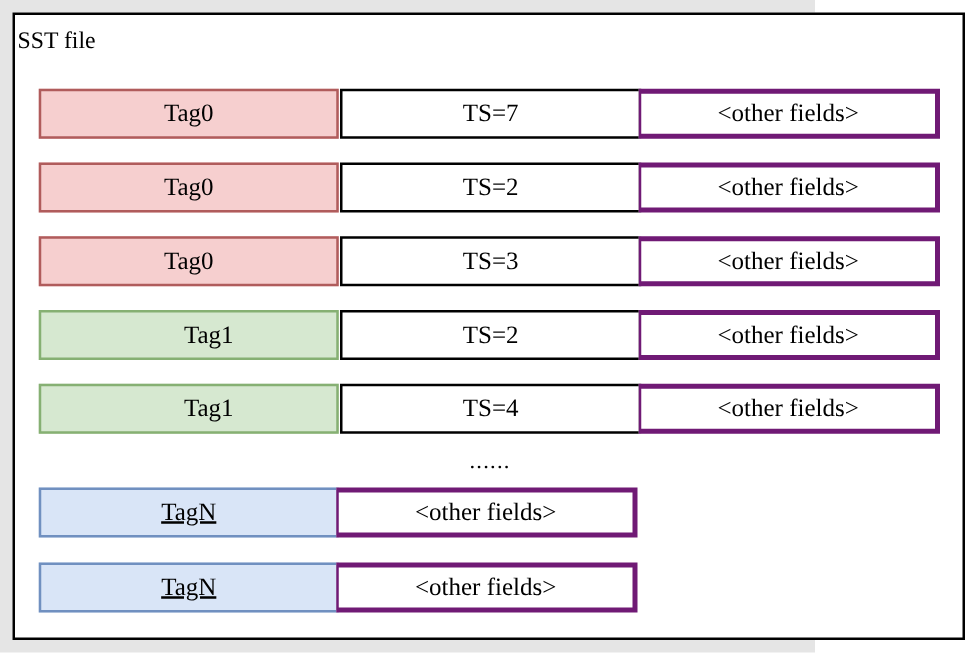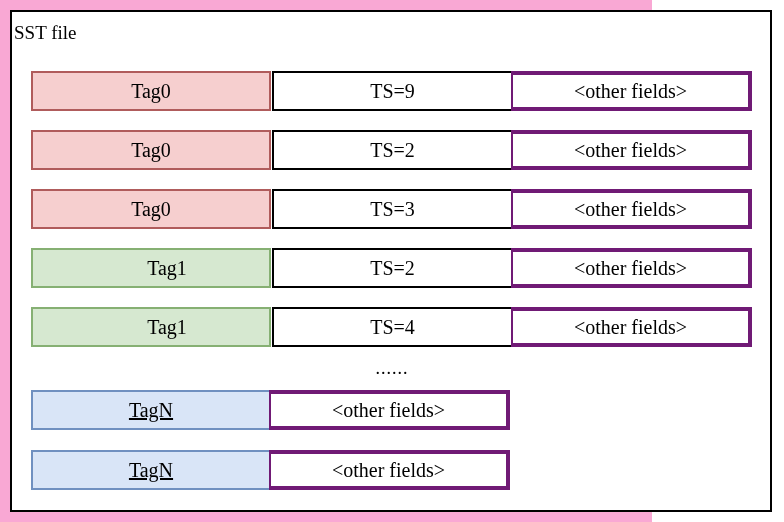--- a/index.html
+++ b/index.html
@@ -12,21 +12,21 @@
     height: 522px;
     font-family: "Liberation Serif", "DejaVu Serif", serif;
     color: #000000;
     overflow: hidden;
   }
 
   #sst-diagram {
     position: relative;
     width: 652px;
     height: 522px;
-    background: #f9a8d4;
+    background: #e5e5e5;
   }
 
   
   .sst-frame {
     position: absolute;
     left: 10px;
     top: 10px;
     width: 762px;
     height: 502px;
     box-sizing: border-box;
@@ -130,21 +130,21 @@
 <div id="sst-diagram">
 
   <div class="sst-frame"></div>
 
   <div class="sst-title">SST file</div>
 
   <div class="rows-area">
 
     <div class="record-row" style="top:71px;">
       <div class="cell cell-tag tag-pink">Tag0</div>
-      <div class="cell cell-ts">TS=9</div>
+      <div class="cell cell-ts">TS=7</div>
       <div class="cell cell-other">&lt;other fields&gt;</div>
     </div>
 
     <div class="record-row" style="top:130px;">
       <div class="cell cell-tag tag-pink">Tag0</div>
       <div class="cell cell-ts">TS=2</div>
       <div class="cell cell-other">&lt;other fields&gt;</div>
     </div>
 
     <div class="record-row" style="top:189px;">

